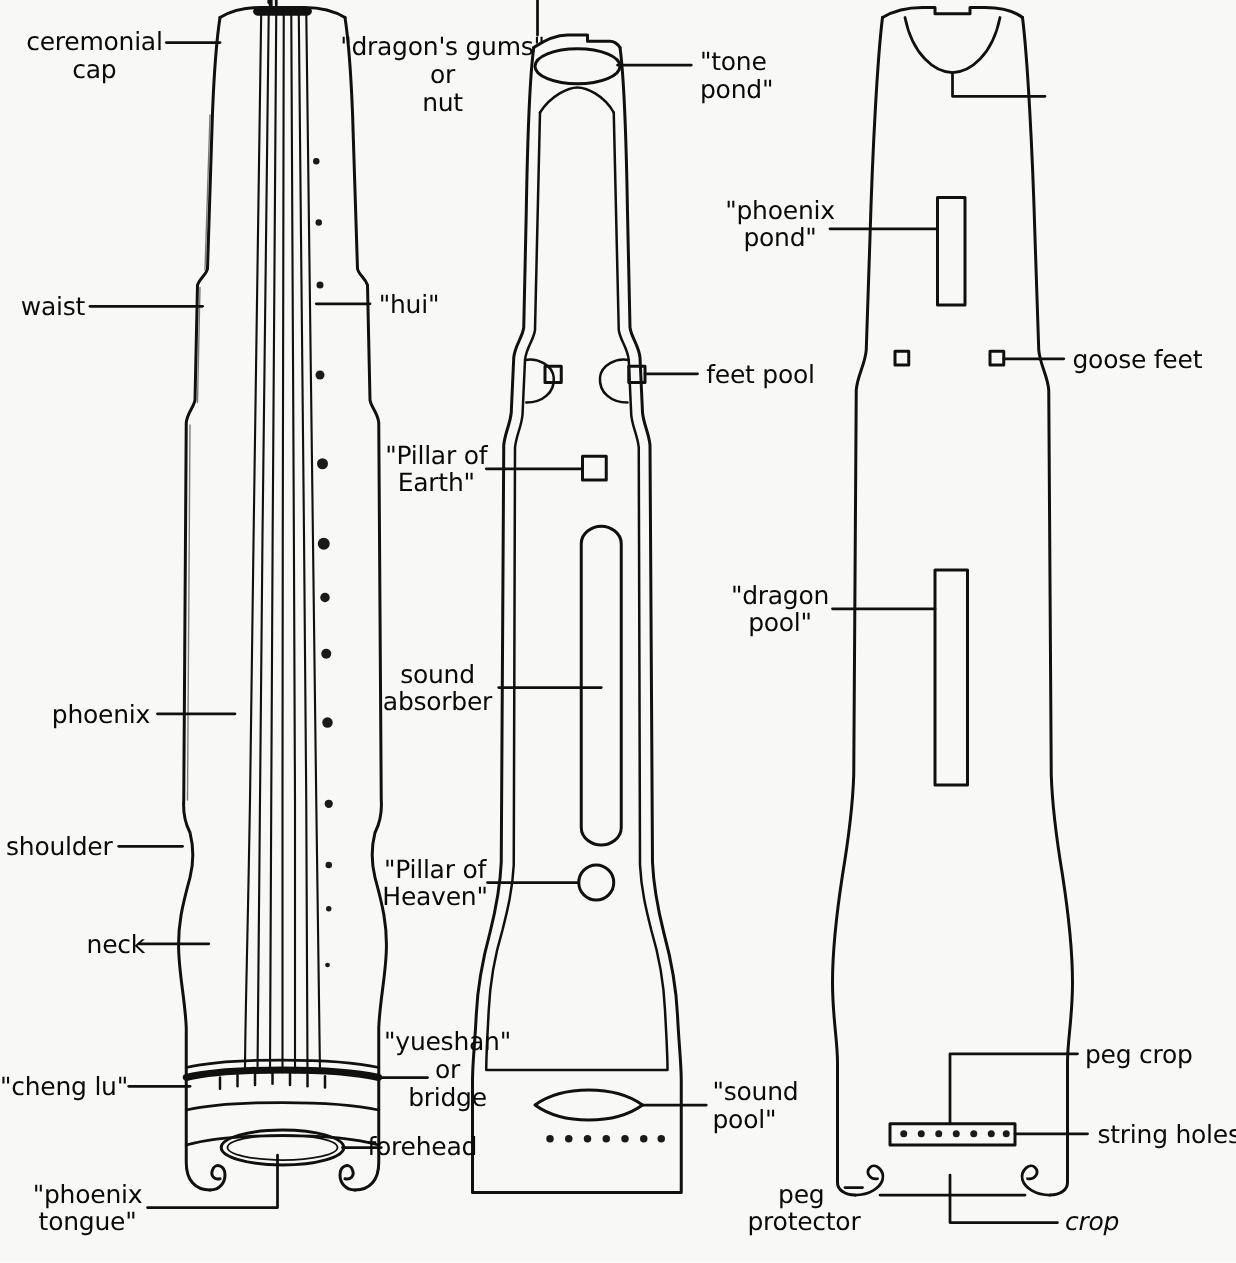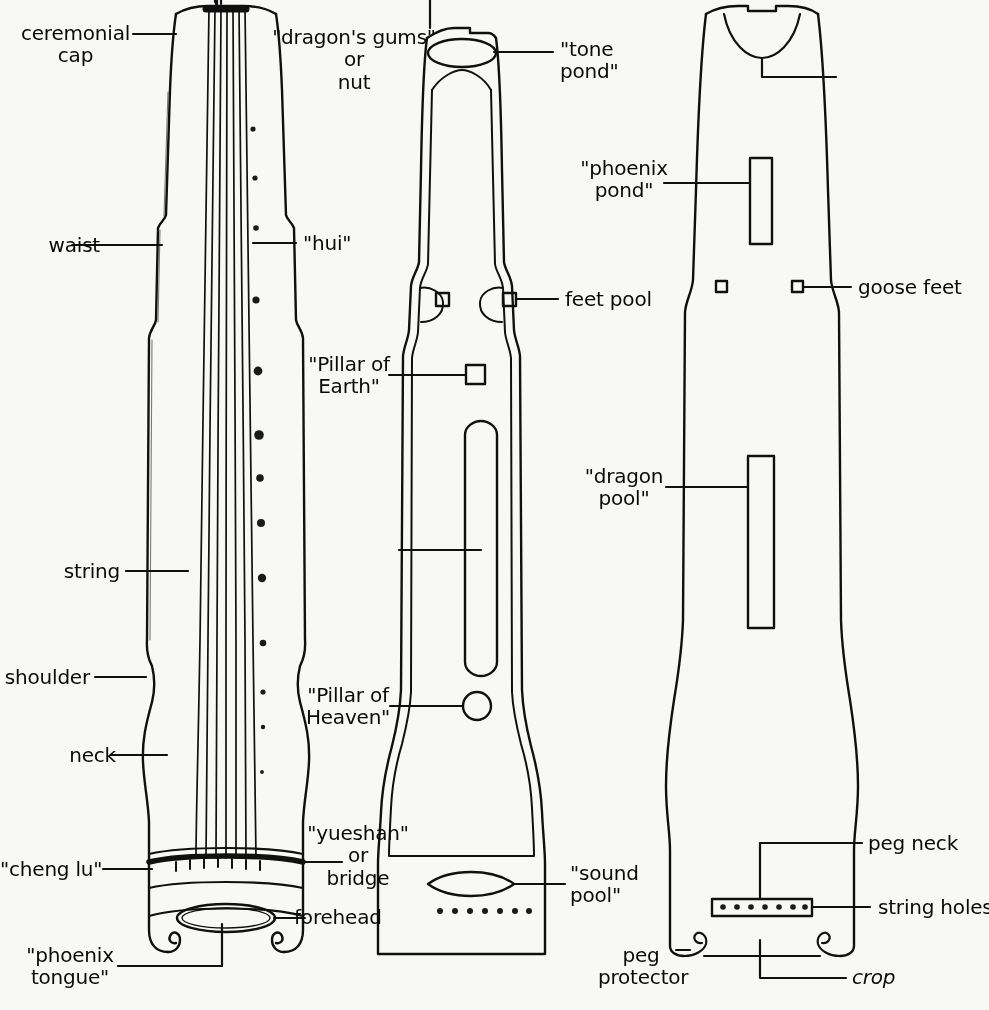--- a/index.html
+++ b/index.html
@@ -308,39 +308,41 @@
 cap</div>
 
   <div class="lbl c" style="left:268px; top:26px; width:172px;">"dragon's gums"
 or
 nut</div>
 
   <div class="lbl l" style="left:560px; top:38px; width:110px;">"tone
 pond"</div>
 
 
-  <div class="lbl r" style="left:0px; top:234px; width:68px;margin-left:32px;">waist</div>
+  <div class="lbl r" style="left:0px; top:234px; width:68px;">waist</div>
 
   <div class="lbl l" style="left:303px; top:232px; width:80px;">"hui"</div>
 
   <div class="lbl c" style="left:576px; top:157px; width:96px;">"phoenix
 pond"</div>
 
   <div class="lbl l" style="left:565px; top:288px; width:120px;">feet pool</div>
 
   <div class="lbl l" style="left:858px; top:276px; width:130px;">goose feet</div>
 
   <div class="lbl c" style="left:298px; top:353px; width:102px;">"Pillar of
 Earth"</div>
 
+  <div class="lbl c" style="left:300px; top:528px; width:100px;">sound
+absorber</div>
 
   <div class="lbl c" style="left:578px; top:465px; width:92px;">"dragon
 pool"</div>
 
-  <div class="lbl r" style="left:0px; top:560px; width:120px;">string</div>
+  <div class="lbl r" style="left:0px; top:560px; width:120px;">phoenix</div>
 
   <div class="lbl r" style="left:0px; top:666px; width:90px;">shoulder</div>
 
   <div class="lbl c" style="left:296px; top:684px; width:104px;">"Pillar of
 Heaven"</div>
 
   <div class="lbl r" style="left:10px; top:744px; width:106px;">neck</div>
 
   <div class="lbl c" style="left:298px; top:822px; width:120px;">"yueshan"
 or
@@ -349,21 +351,21 @@
   <div class="lbl r" style="left:0px; top:858px; width:98px;">"cheng lu"</div>
 
   <div class="lbl l" style="left:294px; top:906px; width:130px;">forehead</div>
 
   <div class="lbl c" style="left:18px; top:944px; width:104px;">"phoenix
 tongue"</div>
 
   <div class="lbl l" style="left:570px; top:862px; width:96px;">"sound
 pool"</div>
 
-  <div class="lbl l" style="left:868px; top:832px; width:120px;">peg neck</div>
+  <div class="lbl l" style="left:868px; top:832px; width:120px;">peg crop</div>
 
   <div class="lbl l" style="left:878px; top:896px; width:120px;">string holes</div>
 
   <div class="lbl c" style="left:598px; top:928px; width:86px;margin-top:16px;">peg
 protector</div>
 
   <div class="lbl l" style="left:852px; top:966px; width:90px;font-style:italic;">crop</div>
 
 </div>
 

